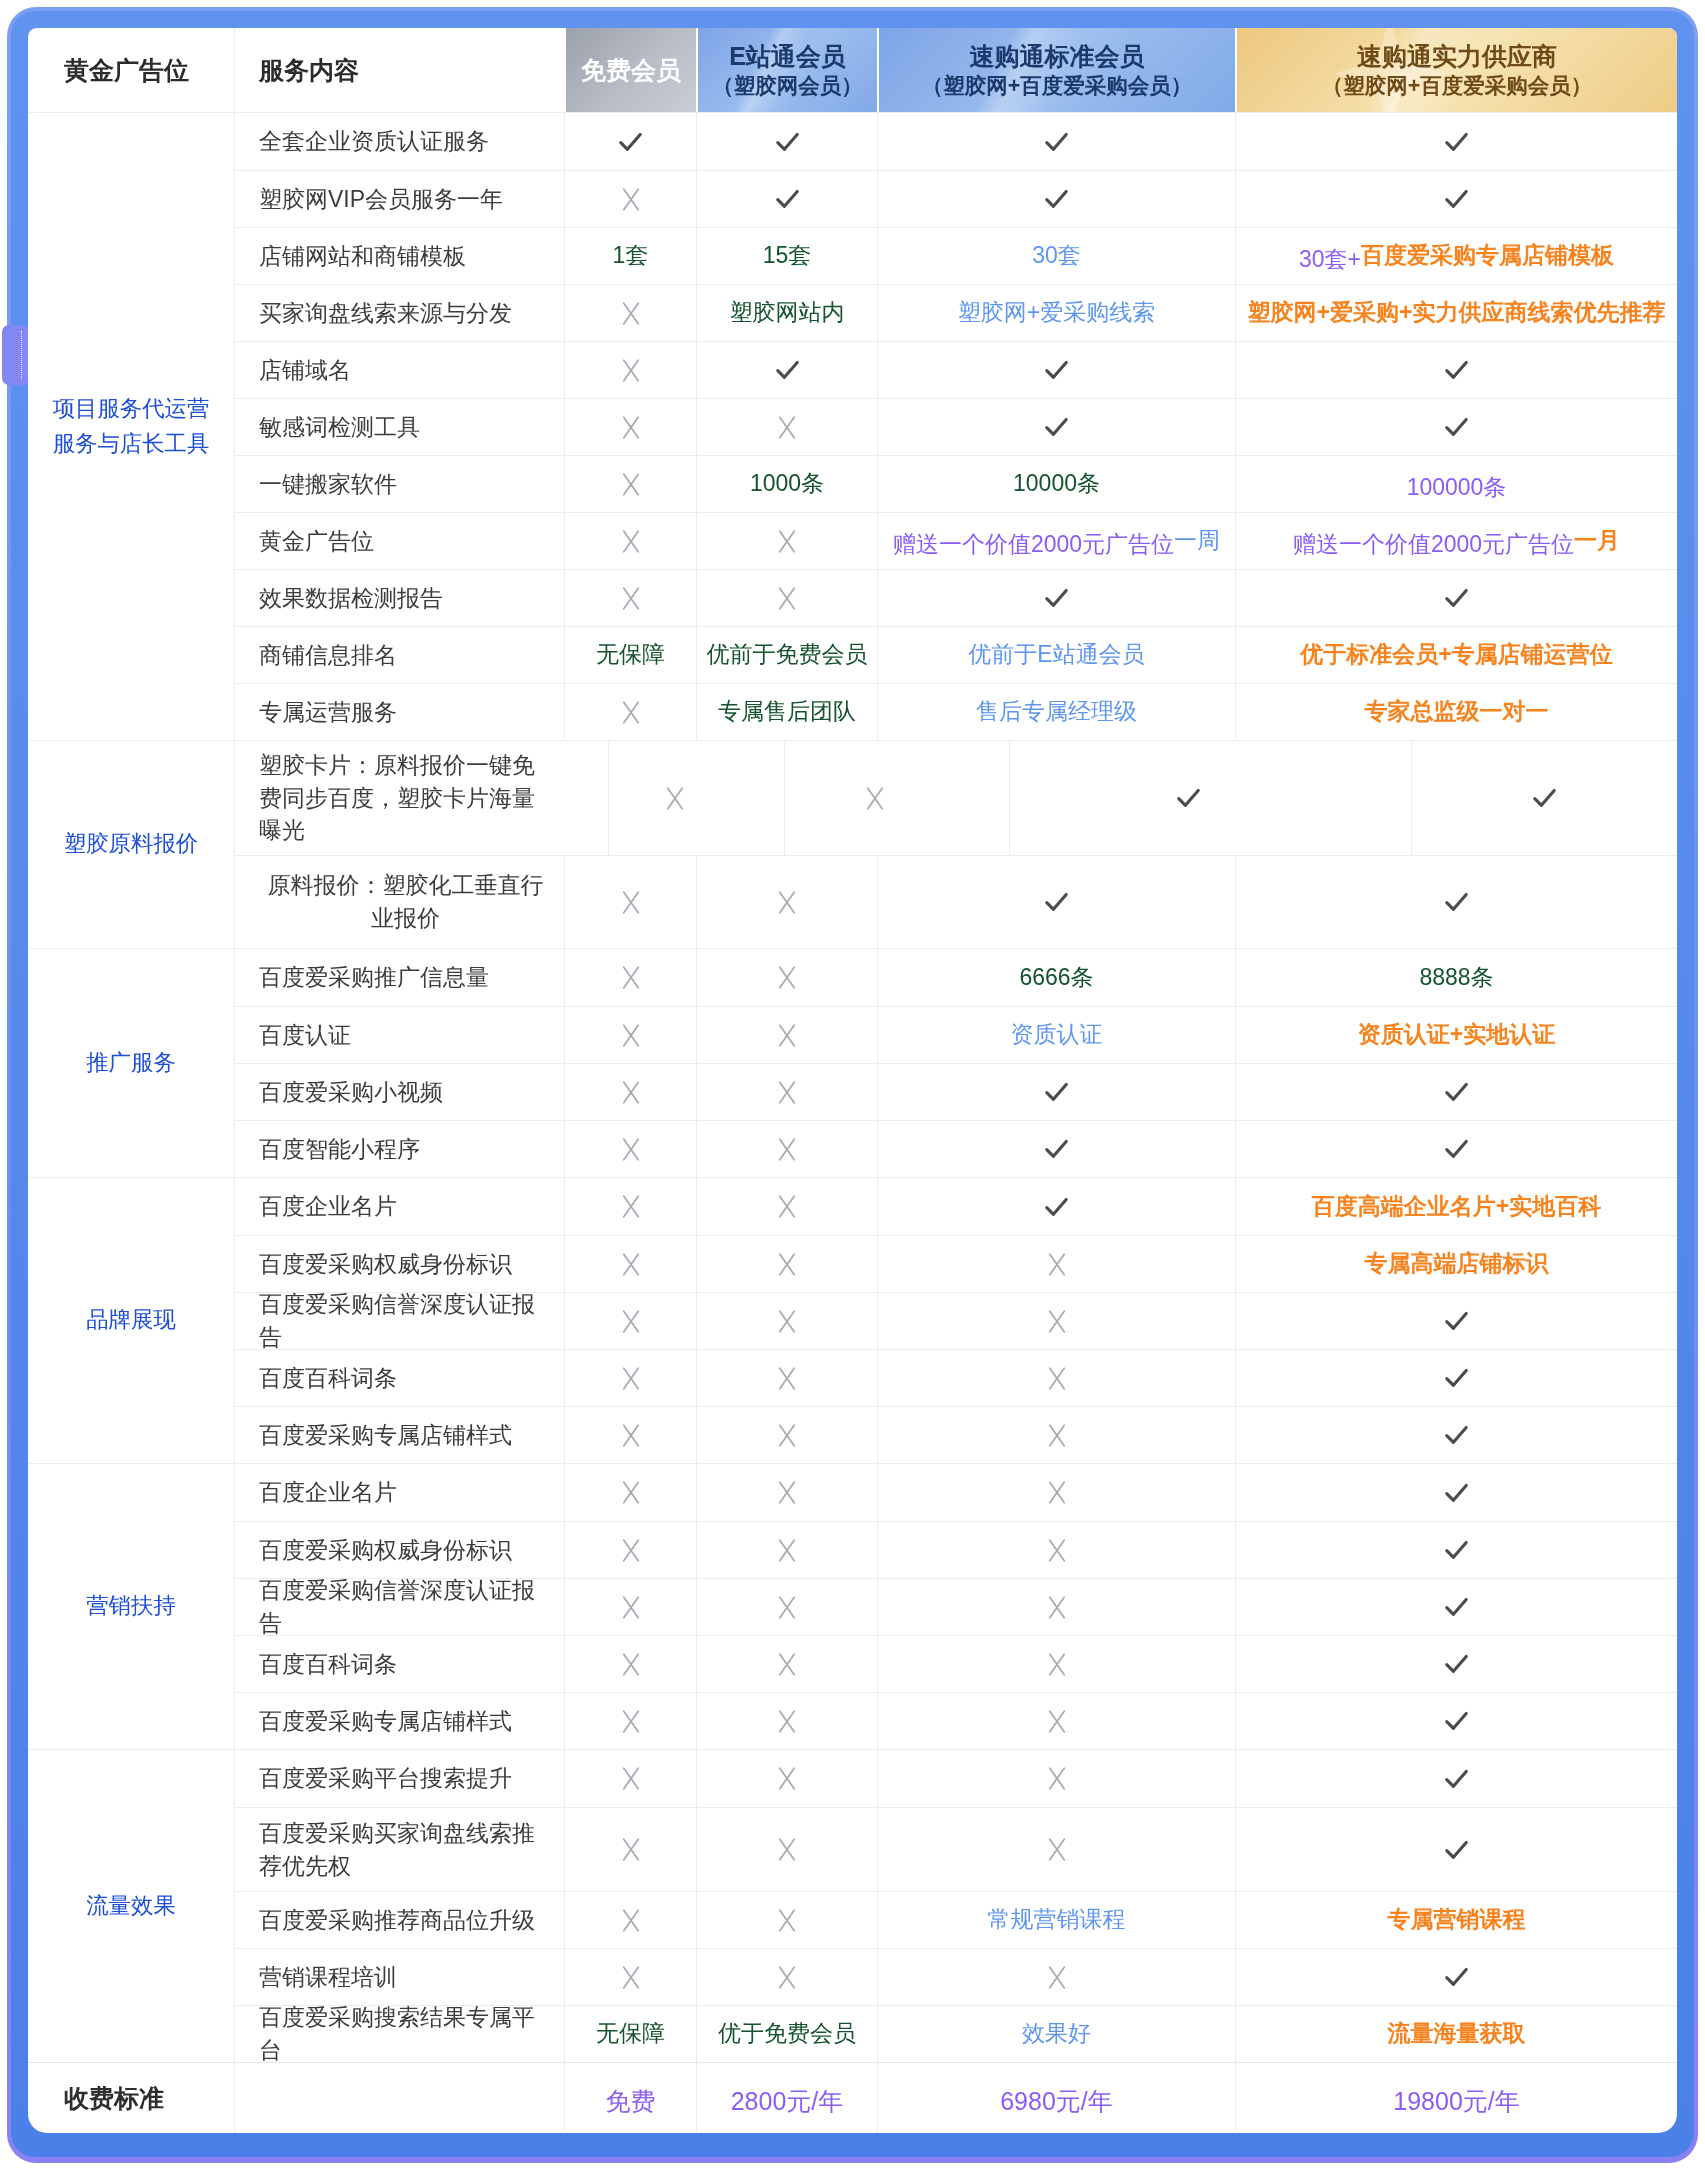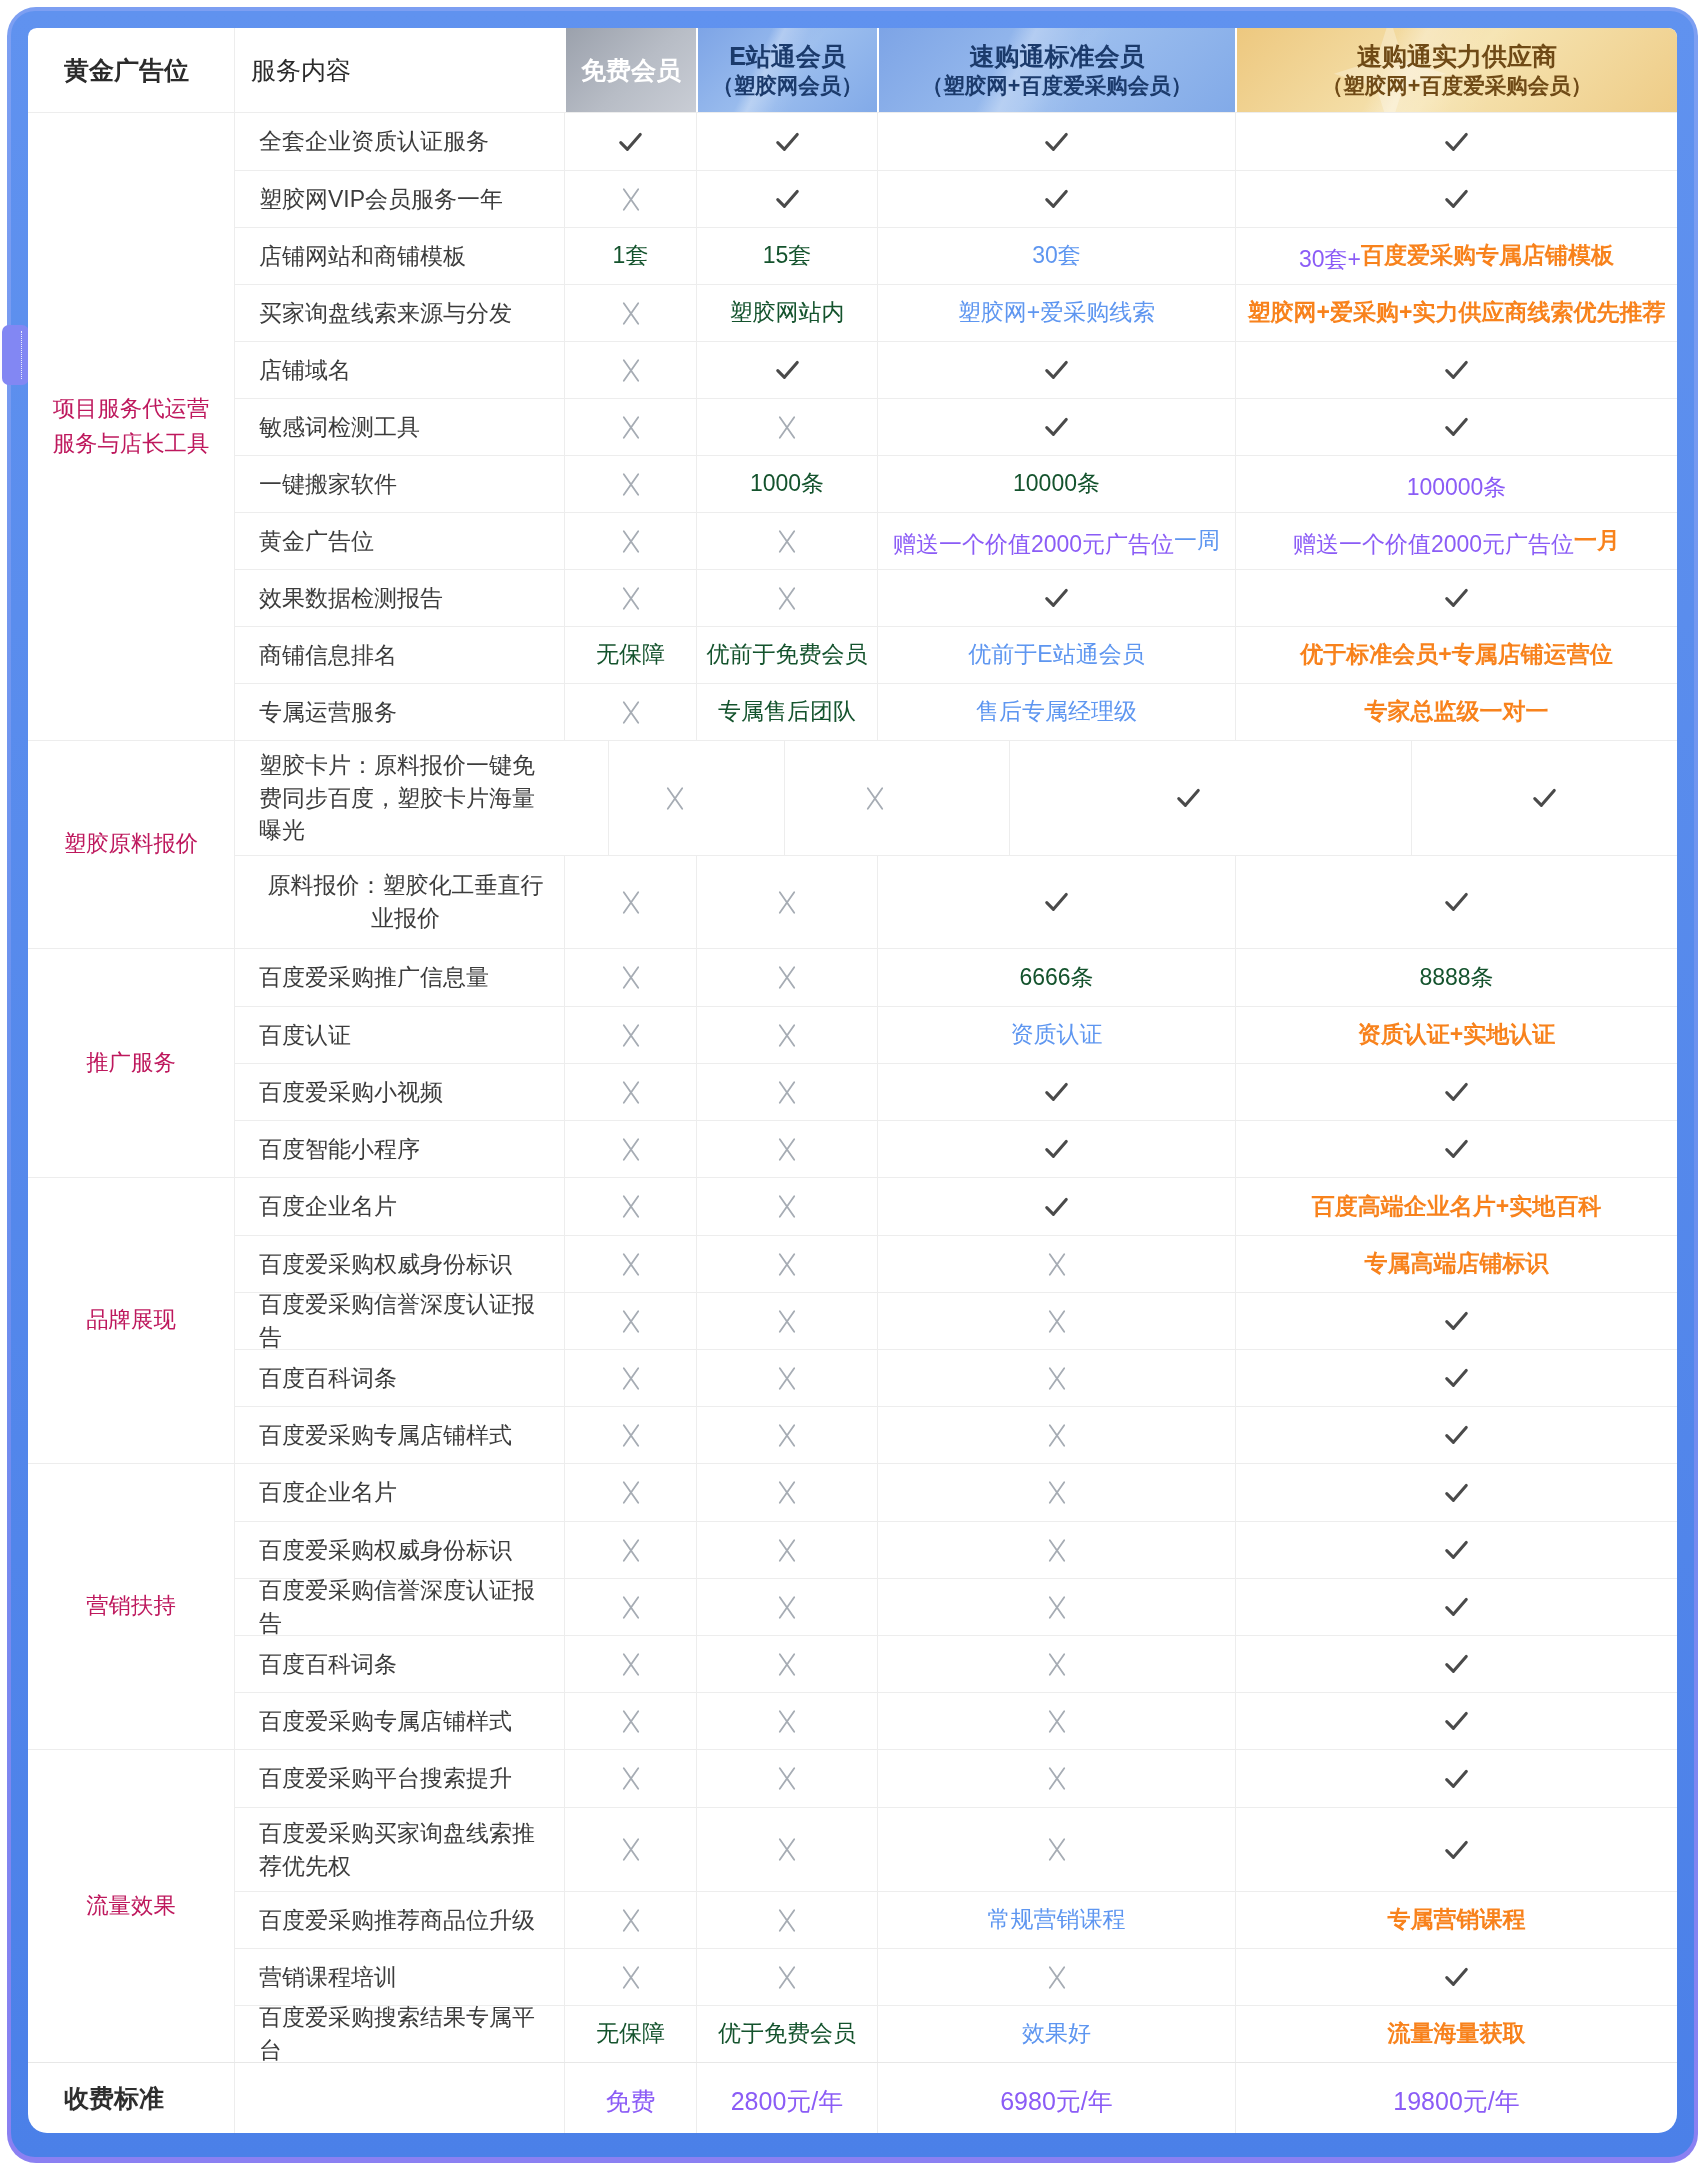--- a/index.html
+++ b/index.html
@@ -38,21 +38,21 @@
     background: #fff;
     border-radius: 8.6px 8.6px 19px 19px;
     overflow: hidden;
     display: flex; flex-direction: column;
   }
   .t-row { display: flex; flex-shrink: 0; }
   
   .t-header { height: 84px; flex-shrink: 0; }
   .h-cell { display: flex; align-items: center; }
   .h-cell.col1 { padding-left: 36px; font-size: 25px; font-weight: bold; color: #2b2b2b; }
-  .h-cell.col2 { padding-left: 16px; font-size: 25px; font-weight: normal; color: #2b2b2b; border-left: 1.7px solid var(--grid-line, #ededed); }
+  .h-cell.col2 { padding-left: 24px; font-size: 25px; font-weight: bold; color: #2b2b2b; border-left: 1.7px solid var(--grid-line, #ededed); }
   .plan {
     flex-direction: column; justify-content: center; text-align: center;
     border-left: 2.6px solid #fff; position: relative; overflow: hidden;
   }
   .plan-title { font-size: 25px; font-weight: bold; line-height: 1.3; position: relative; z-index: 1; }
   .plan-sub   { font-size: 21.5px; font-weight: bold; line-height: 1.25; position: relative; z-index: 1; }
   .theme-gray { background: linear-gradient(135deg, #9ba1ac 0%, #b8bdc6 55%, #c9cdd5 100%); color: #fff; }
   .theme-blue { background: linear-gradient(135deg, #7da4e6 0%, #9cbeee 50%, #82aae8 100%); color: #1b3a6b; }
   .theme-gold { background: linear-gradient(135deg, #edc87f 0%, #f6e4b2 50%, #eecc87 100%); color: #6f4a16; }
   .theme-blue::before, .theme-gold::before {
@@ -61,21 +61,21 @@
   }
   .theme-gold::after {
     content: ""; position: absolute; left: 22%; top: -10.3px; width: 112px; height: 112px;
     background: rgba(255,255,255,.28);
     clip-path: polygon(50% 0%, 62% 38%, 100% 50%, 62% 62%, 50% 100%, 38% 62%, 0% 50%, 38% 38%);
   }
   
   .t-section { display: flex; border-top: 1.7px solid var(--grid-line, #ededed); flex-shrink: 0; }
   .section-label {
     width: 206px; display: flex; align-items: center; justify-content: center;
-    text-align: center; font-size: 22.4px; color: #be185d; padding: 0 20.6px; line-height: 1.55;
+    text-align: center; font-size: 22.4px; color: #1d4ed8; padding: 0 20.6px; line-height: 1.55;
   }
   .section-rows { flex: 1; display: flex; flex-direction: column; }
   .section-rows .t-row { height: 57px; }
   .section-rows .t-row + .t-row { border-top: 1.7px solid var(--grid-line, #ededed); }
   .cell.service {
     width: 330px; display: flex; align-items: center;
     padding: 5.2px 12px 5.2px 24px; font-size: 23px; color: #3c3c3c; line-height: 1.42;
     border-left: 1.7px solid var(--grid-line, #ededed);
   }
   .cell.value {

